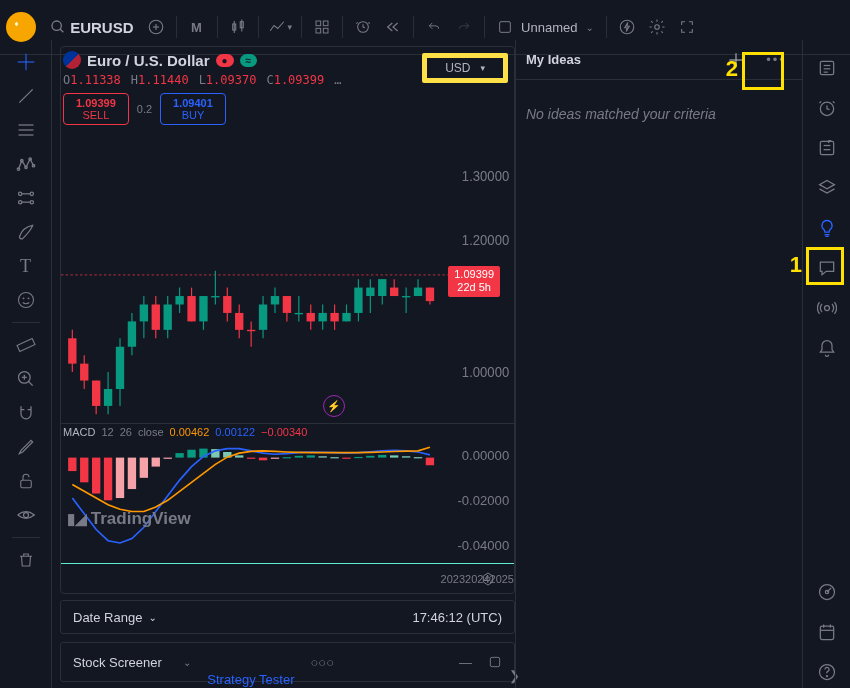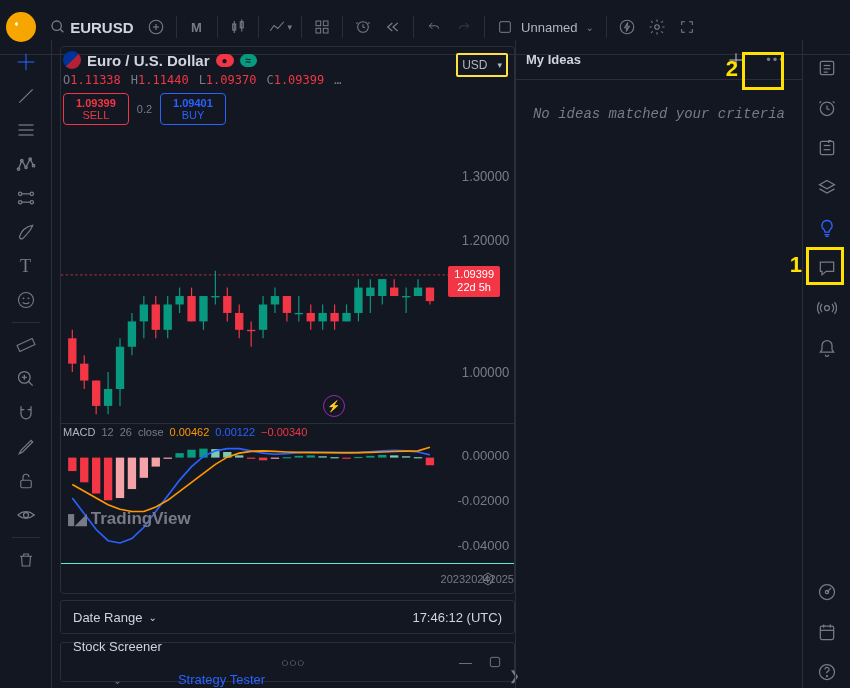--- a/index.html
+++ b/index.html
@@ -99,22 +99,22 @@
   .ordbtn.sell{ border-color:#f23645; }
   .ordbtn.sell .p{color:#f23645; font-weight:600;}
   .ordbtn.sell .t{color:#f23645;}
   .ordbtn.buy{ border-color:#2962ff; }
   .ordbtn.buy .p{color:#2962ff; font-weight:600;}
   .ordbtn.buy .t{color:#2962ff;}
   .spread{ color:#787b86; font-size:11px;}
 
   .unit-select {
     position:absolute; top:6px; right:6px;
-    border:2px solid #fde047; border-radius:2px;
-    padding:3px 4px; font-size:12px;
+    border:5px solid #fde047; border-radius:2px;
+    padding:3px 18px; font-size:12px;
     display:flex; align-items:center; gap:10px;
     color:#b2b5be;
   }
 
   .price-pane { position:relative; flex:1; min-height:260px; }
   .price-pane svg { width:100%; height:100%; display:block; }
   .axis-label { fill:#787b86; font-size:11px; }
 
   .price-tag {
     position:absolute; right:14px; background:#f23645; color:#fff;
@@ -152,21 +152,21 @@
     height:40px; display:flex; align-items:center;
     padding:0 10px; gap:8px;
     border-bottom:1px solid #2a2e39;
   }
   .ideas-title { font-weight:700; flex:1; }
   .sq-btn {
     width:32px; height:32px;
     display:flex; align-items:center; justify-content:center;
     color:#787b86;
   }
-  .no-ideas { text-align:center; color:#787b86; font-style:italic; padding:26px 10px; font-size:14px;font-family:Liberation Mono, monospace;}
+  .no-ideas { color:#787b86; font-style:italic; padding:26px 10px; font-size:14px;}
 
   .right-rail {
     width: 48px; border-left:1px solid #2a2e39;
     display:flex; flex-direction:column; align-items:center;
     padding-top:12px; gap:8px;
   }
   .right-rail .rbtn {
     width:32px; height:32px;
     display:flex; align-items:center; justify-content:center;
     color:#787b86; border-radius:3px;
@@ -568,21 +568,21 @@
 
     <div class="bottom-row">
       <div style="display:flex;align-items:center;gap:6px;">
         <span>Date Range</span> 
           <span style="font-size:10px;">⌄</span>
       </div>
       <div style="font-feature-settings:'tnum';">17:46:12 (UTC)</div>
     </div>
 
     <div class="screener-row" style="margin-bottom:6px; position:relative;">
-      <div style="display:flex;align-items:center;gap:21px;flex-direction:column;">
+      <div style="display:flex;align-items:center;gap:21px;">
         <span>Stock Screener</span>
           <span style="font-size:10px;color:#787b86;">⌄</span>
       </div>
       <div style="color:#2962ff;margin-top:34px;">
         <span>Strategy Tester</span>
       </div>
       <div style="color:#787b86;">○○○</div>
       <div style="flex:1;"></div>
       <div style="color:#787b86;">—</div>
       <div style="color:#787b86;">

